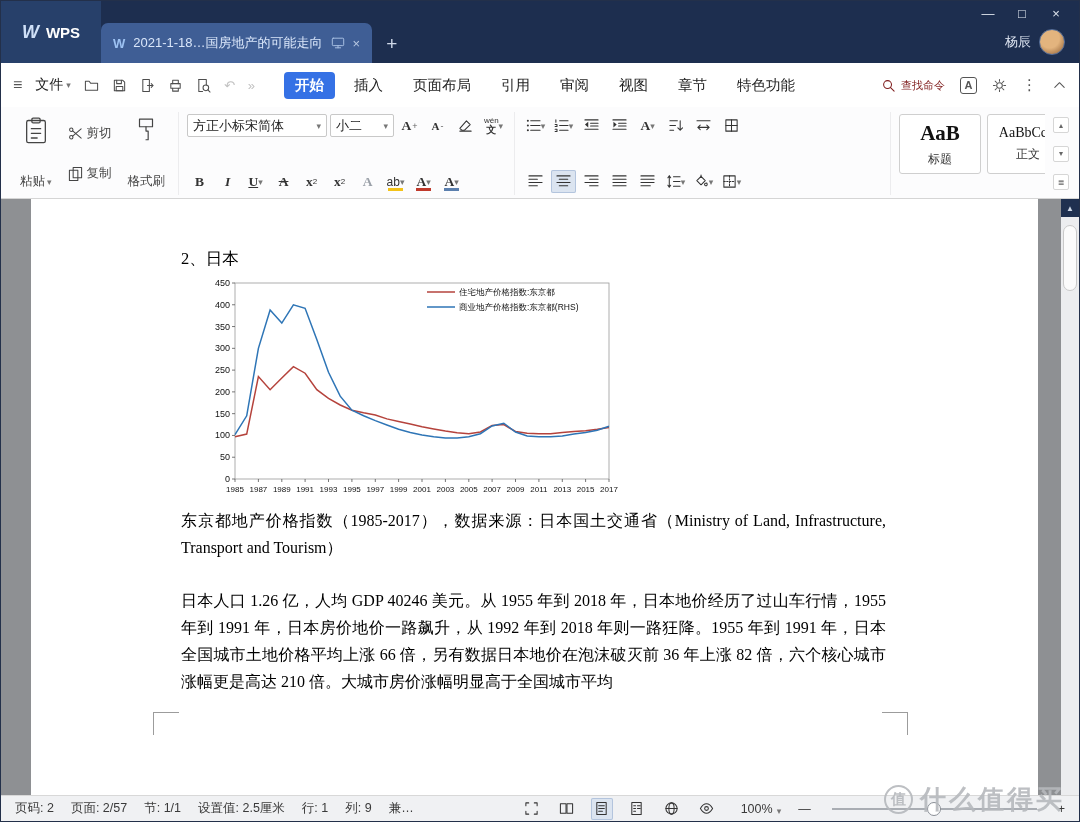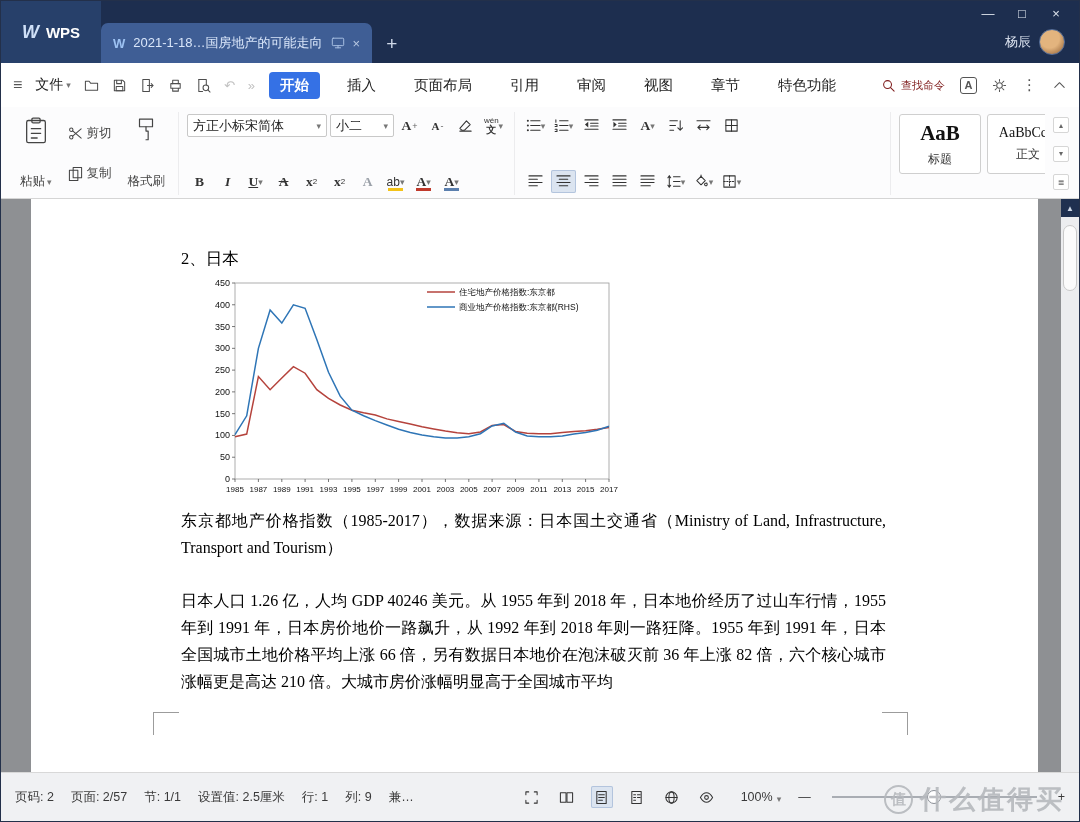--- a/index.html
+++ b/index.html
@@ -25,21 +25,21 @@
 
 .menubar{height:44px;background:#fff;display:flex;align-items:center;padding:0 12px;flex:none}
 .mb-left{display:flex;align-items:center;gap:13px;color:#4d4d4d}
 .hamburger{font-size:16px;color:#555}
 .file-menu{display:flex;align-items:center;gap:3px;font-size:14px;color:#222}
 .caret{font-size:9px;color:#777}
 .ic{width:15px;height:15px;display:inline-block;vertical-align:middle}
 .ic *{stroke:currentColor;fill:none;stroke-width:1.1;stroke-linecap:round;stroke-linejoin:round}
 .ic .f{fill:currentColor;stroke:none}
 .disabled{color:#c2c2c2}
-.mtabs{display:flex;align-items:center;gap:16px;margin-left:14px}
+.mtabs{display:flex;align-items:center;gap:8px;margin-left:29px}
 .mtab{font-size:14.5px;color:#222;padding:4px 11px;border-radius:4px;white-space:nowrap}
 .mtab.active{background:#3571e5;color:#fff;font-weight:bold}
 .mb-right{margin-left:auto;display:flex;align-items:center;gap:15px;color:#555}
 .search-cmd{display:flex;align-items:center;gap:5px;font-size:11px;color:#7f1d1d}
 .boxa{width:17px;height:17px;border:1.2px solid #555;border-radius:3px;display:flex;align-items:center;justify-content:center;font-size:11px;font-weight:bold}
 .kebab{font-size:15px}
 
 
 .ribbon{height:92px;background:#fcfcfd;border-bottom:1px solid #d5d5d5;display:flex;flex:none;padding:5px 2px 3px 6px}
 .rgroup{border-right:1px solid #ececee;padding:2px 8px;display:flex;gap:8px}
@@ -74,21 +74,21 @@
 .chartbox{position:absolute;top:84px;left:172px}
 .caption{position:absolute;top:318px;left:150px;right:152px;text-align:justify}
 .bodypara{position:absolute;top:398px;left:150px;right:152px;text-align:justify}
 .cropL{position:absolute;top:523px;left:122px;width:26px;height:23px;border-top:1px solid #9c9c9c;border-left:1px solid #9c9c9c}
 .cropR{position:absolute;top:523px;left:851px;width:26px;height:23px;border-top:1px solid #9c9c9c;border-right:1px solid #9c9c9c}
 .scrollbar{position:absolute;right:0;top:0;width:18px;height:100%;background:#ecedef}
 .scrolltop{width:18px;height:18px;background:#1f3050;display:flex;align-items:center;justify-content:center;color:#cdd7e6;font-size:8px}
 .thumb{position:absolute;top:26px;left:2px;width:14px;height:66px;background:#fbfbfb;border:1px solid #c9c9c9;border-radius:7px}
 
 
-.statusbar{height:49px;background:#f0f1f3;border-top:1px solid #d8d8d8;display:flex;align-items:center;padding:0 14px;gap:17px;flex:none;font-size:12.5px;color:#3a3a3a;position:relative}
+.statusbar{height:26px;background:#f0f1f3;border-top:1px solid #d8d8d8;display:flex;align-items:center;padding:0 14px;gap:17px;flex:none;font-size:12.5px;color:#3a3a3a;position:relative}
 .sb-icons{display:flex;align-items:center;gap:13px;color:#4c4c4c;margin-left:auto}
 .sb-icons .sq{min-width:22px;height:22px}
 .zoomwrap{display:flex;align-items:flex-end;gap:4px;margin-left:6px}
 .slider{width:205px;height:20px;position:relative;margin:0 4px}
 .slider .track{position:absolute;top:9px;left:0;right:0;height:2px;background:#a9adb3}
 .slider .knob{position:absolute;top:3px;left:50%;margin-left:-7px;width:14px;height:14px;border-radius:50%;background:#fff;border:1px solid #8a8f96}
 .watermark{position:absolute;right:14px;bottom:4px;display:flex;align-items:center;gap:7px;color:#b6b9bd;z-index:6;opacity:.9}
 .wm-badge{width:29px;height:29px;border:2.5px solid #b6b9bd;border-radius:50%;display:flex;align-items:center;justify-content:center;font-size:15px;font-weight:bold}
 .wm-text{font-size:26px;font-weight:bold;letter-spacing:3px}
 </style>

